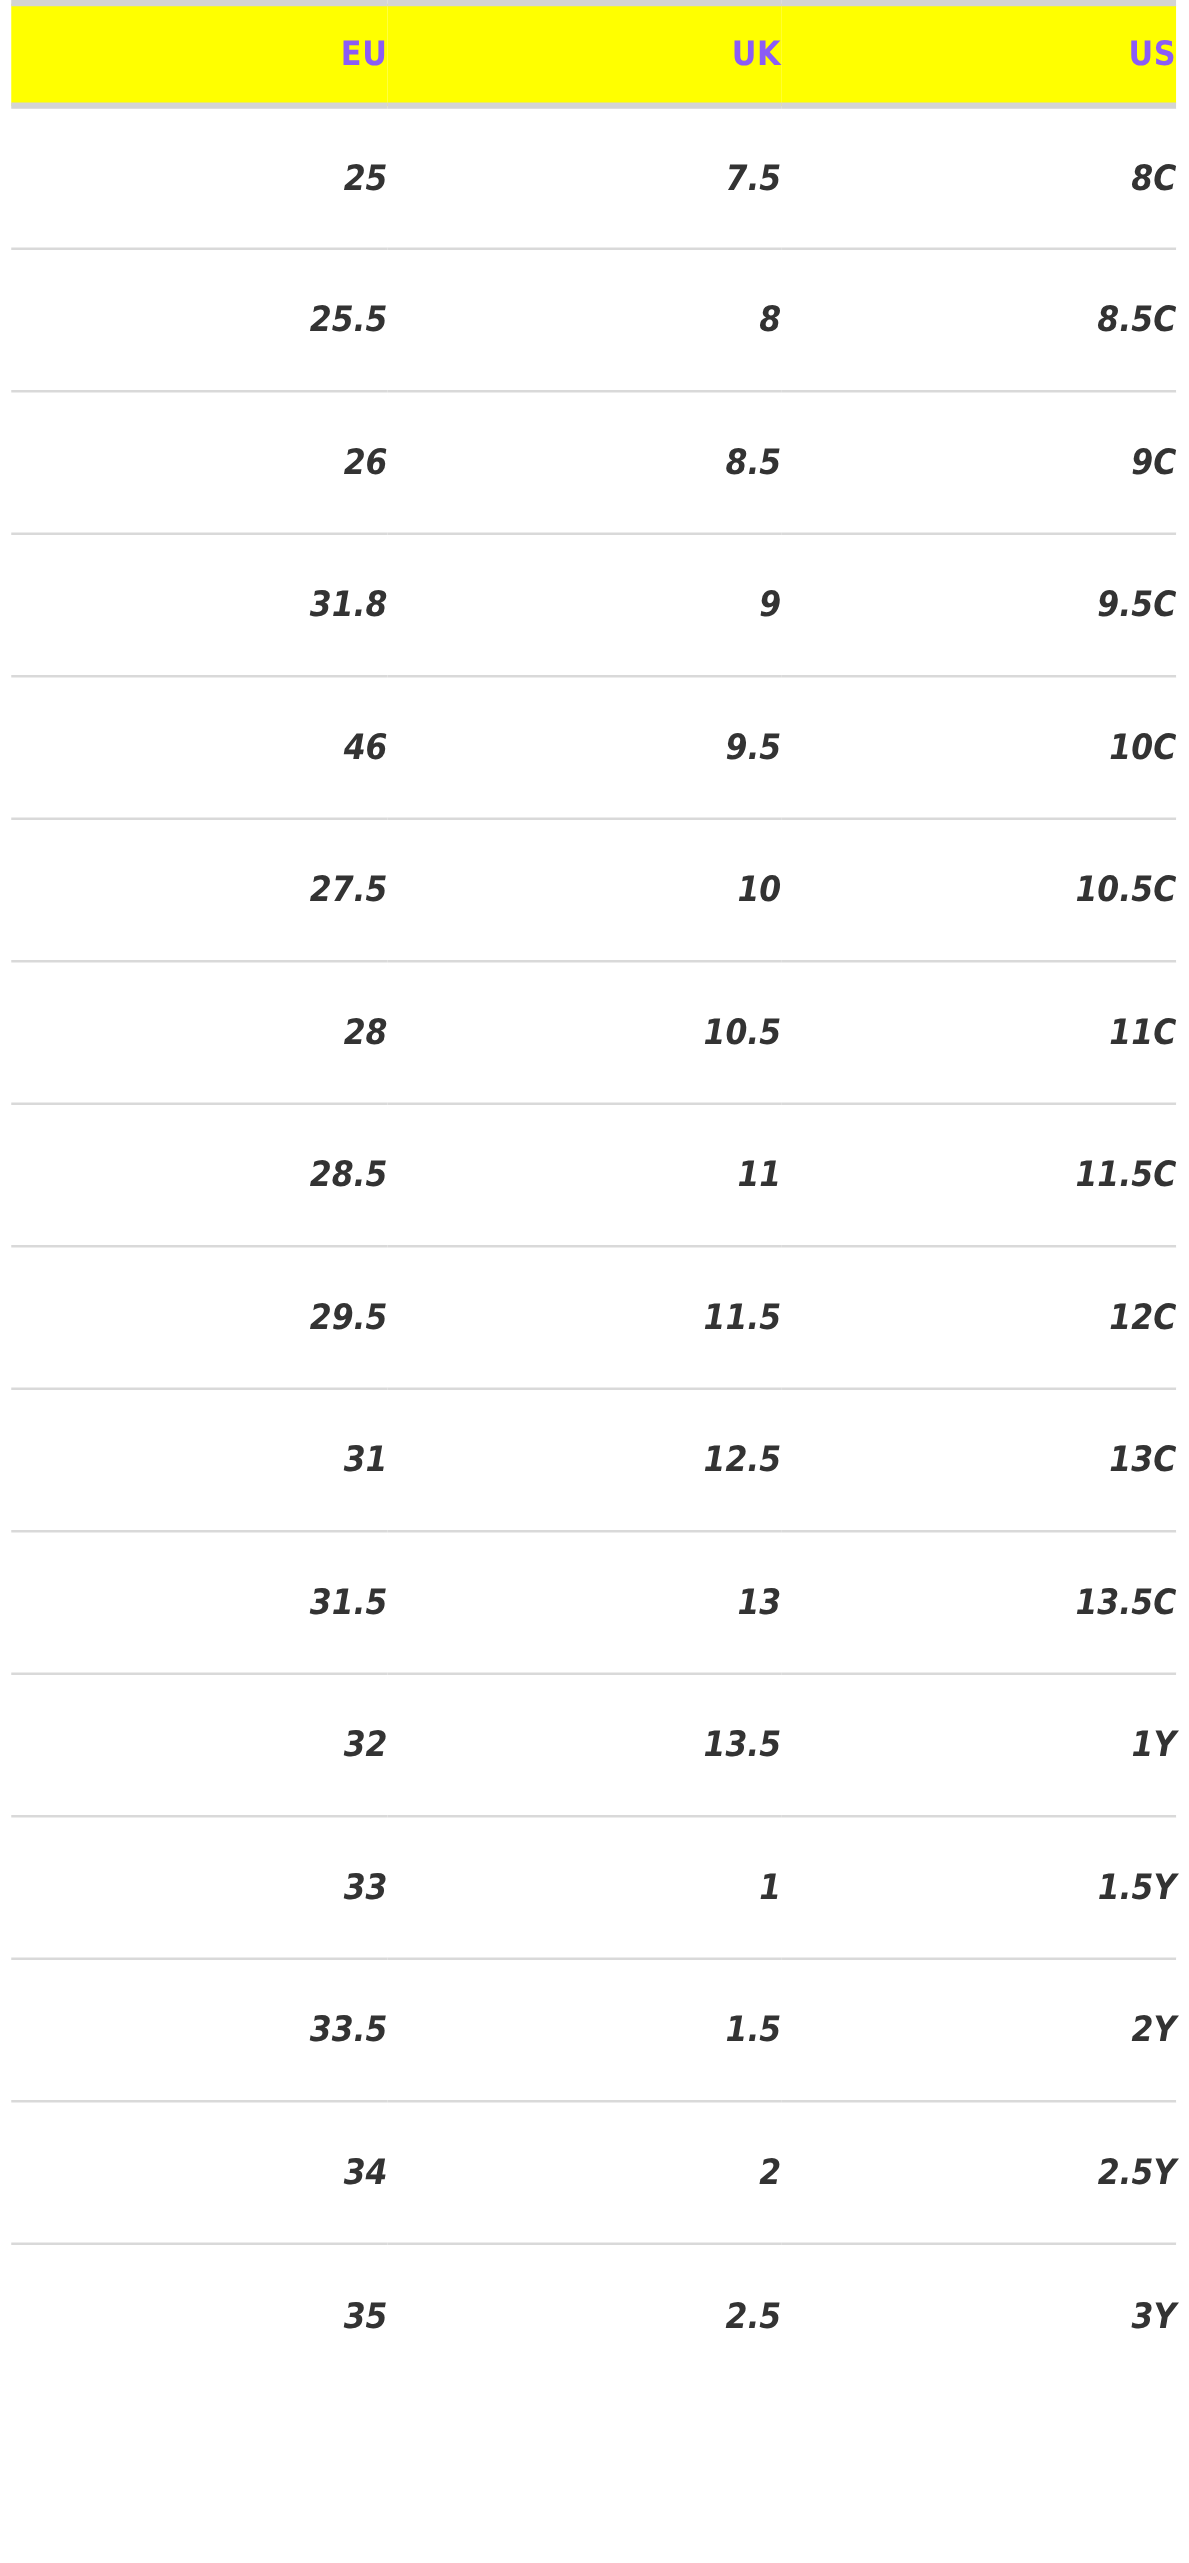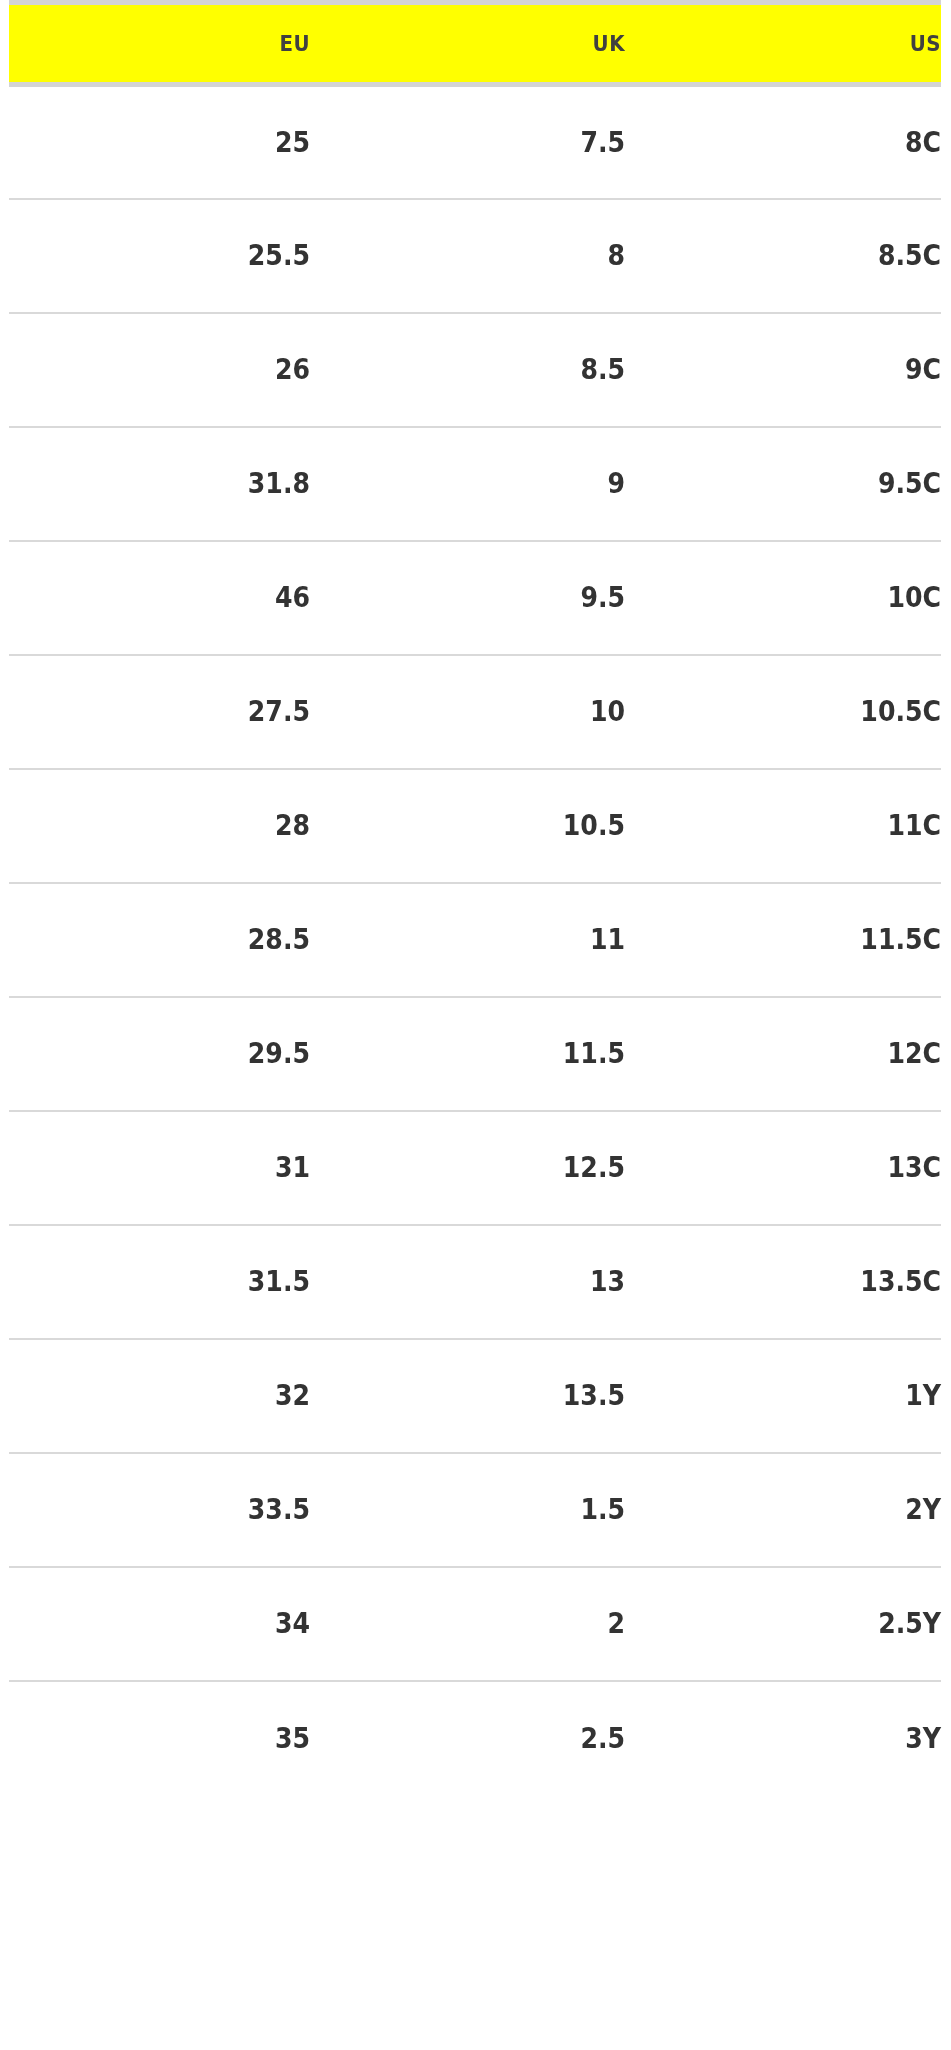--- a/index.html
+++ b/index.html
@@ -22,33 +22,34 @@
 
   
   .thead-row {
     height: 82px;
   }
   .thead-row th {
     background: #ffff00;
     border-top: 5px solid #d4d4d4;
     border-bottom: 5px solid #d4d4d4;
     padding: 0;
-    font-size: 22px;
+    font-size: 27px;
     font-weight: bold;
-    color: #404040;
+    color: #8b5cf6;
     letter-spacing: 0.5px;
     font-stretch: condensed;
     vertical-align: middle;
   }
   .thead-row th.col-pad-left  { width: 9px;  border-top-color: #ffffff; border-bottom-color: #ffffff; background: #ffffff; }
   .thead-row th.col-pad-right { width: 10px; border-top-color: #ffffff; border-bottom-color: #ffffff; background: #ffffff; }
 
   
   .size-table tbody tr {
     height: 114px;
+    font-style: italic;
   }
   .size-table tbody td {
     padding: 0;
     font-size: 28px;
     font-weight: bold;
     color: #333333;
     font-stretch: condensed;
     vertical-align: middle;
     border-bottom: 2px solid #d9d9d9;
     background: #ffffff;
@@ -162,20 +163,27 @@
       </tr>
       <tr>
         <td class="col-pad-left"></td>
         <td class="col-eu">32</td>
         <td class="col-uk">13.5</td>
         <td class="col-us">1Y</td>
         <td class="col-pad-right"></td>
       </tr>
       <tr>
         <td class="col-pad-left"></td>
+        <td class="col-eu">33</td>
+        <td class="col-uk">1</td>
+        <td class="col-us">1.5Y</td>
+        <td class="col-pad-right"></td>
+      </tr>
+      <tr>
+        <td class="col-pad-left"></td>
         <td class="col-eu">33.5</td>
         <td class="col-uk">1.5</td>
         <td class="col-us">2Y</td>
         <td class="col-pad-right"></td>
       </tr>
       <tr>
         <td class="col-pad-left"></td>
         <td class="col-eu">34</td>
         <td class="col-uk">2</td>
         <td class="col-us">2.5Y</td>

